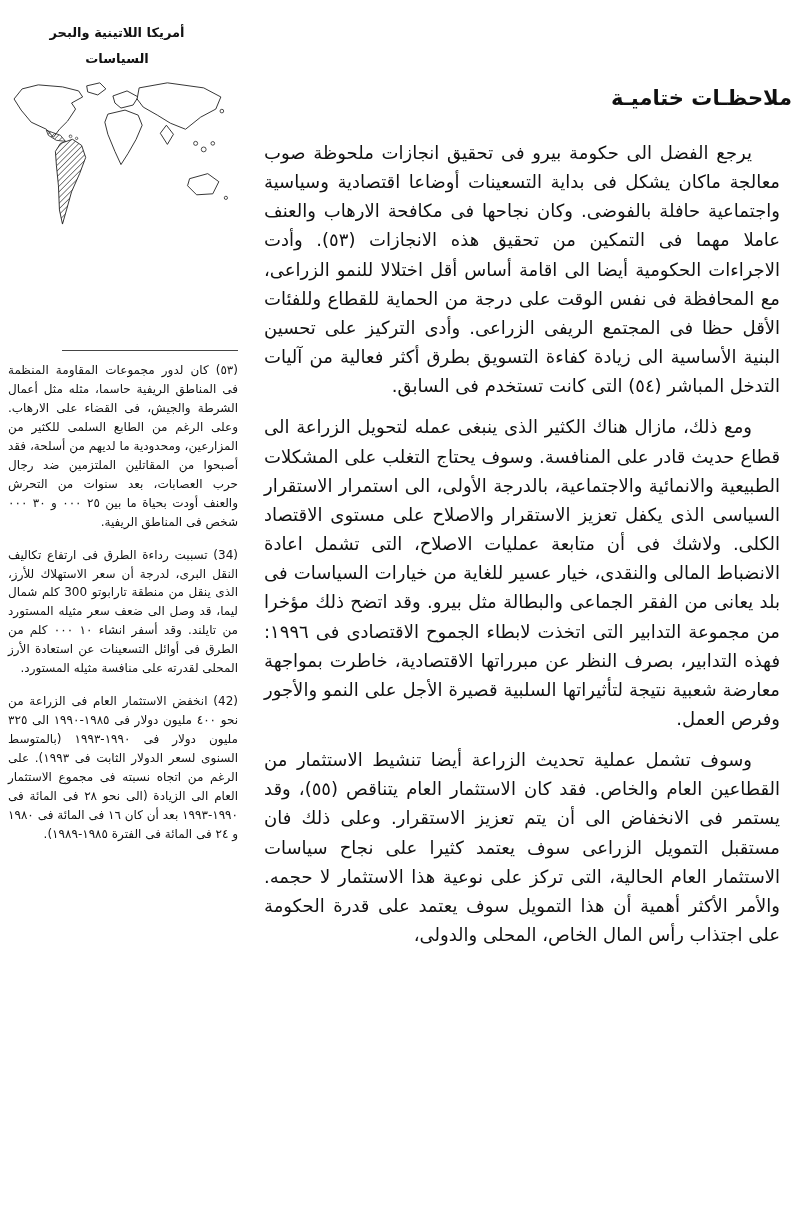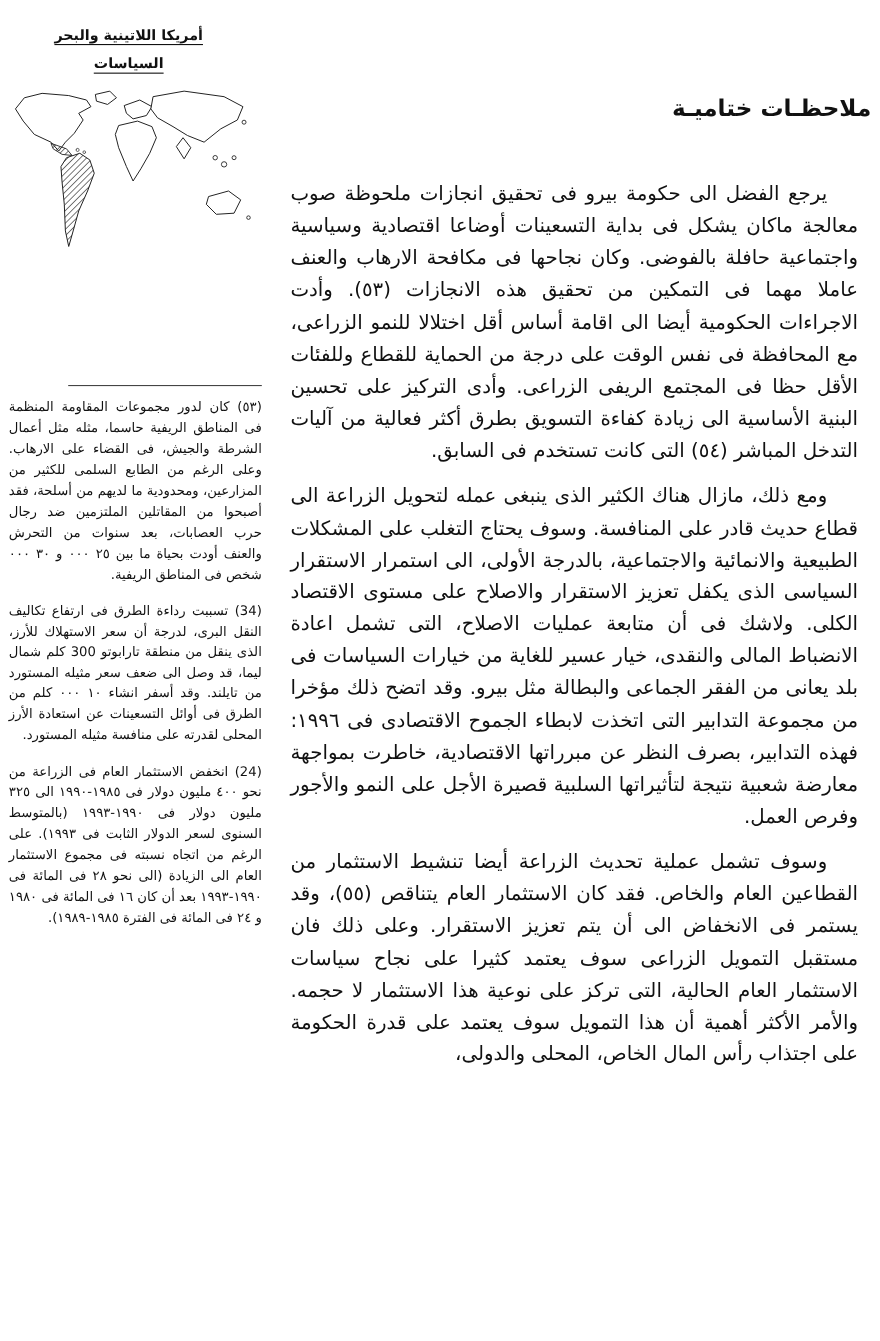--- a/index.html
+++ b/index.html
@@ -10,21 +10,21 @@
     color:#111;
   }
   .page { position:absolute; inset:0; direction:rtl; }
 
   
   .region-title {
     position:absolute; left:12px; top:20px; width:210px;
     text-align:center; font-weight:bold; font-size:13px; line-height:2.0;
   }
   .region-title .line {
-    display:block; text-decoration:underline; text-underline-offset:4px;
+    display:block; text-underline-offset:4px;
   }
 
   
   .map-wrap { position:absolute; left:8px; top:76px; width:230px; height:165px; }
   .map-wrap svg { width:100%; height:100%; }
 
   
   .footnotes {
     position:absolute; left:8px; top:350px; width:230px;
     font-size:12px; line-height:1.58; text-align:justify;
@@ -33,21 +33,21 @@
     border-top:1px solid #444; width:176px; margin:0 0 10px auto;
   }
   .footnote { margin-bottom:14px; }
   .footnote .marker { font-weight:normal; }
 
   
   .main {
     position:absolute; right:8px; top:86px; width:540px;
   }
   .main h1 {
-    font-size:21px; font-weight:bold; text-align:right; margin-bottom:52px;
+    font-size:21px; font-weight:bold; text-align:right; margin-bottom:28px;
     letter-spacing:0.5px;
   }
   .main p {
     font-size:18px; line-height:1.62; text-align:justify; text-indent:28px;
     margin:12px;
   }
 </style>
 </head>
 <body>
 
@@ -103,21 +103,21 @@
       <span class="marker">(٥٣)</span>
       <span>كان لدور مجموعات المقاومة المنظمة فى المناطق الريفية حاسما، مثله مثل أعمال الشرطة والجيش، فى القضاء على الارهاب. وعلى الرغم من الطابع السلمى للكثير من المزارعين، ومحدودية ما لديهم من أسلحة، فقد أصبحوا من المقاتلين الملتزمين ضد رجال حرب العصابات، بعد سنوات من التحرش والعنف أودت بحياة ما بين ٢٥ ٠٠٠ و ٣٠ ٠٠٠ شخص فى المناطق الريفية.</span>
     </p>
 
     <p class="footnote">
       <span class="marker">(34)</span>
       <span>تسببت رداءة الطرق فى ارتفاع تكاليف النقل البرى، لدرجة أن سعر الاستهلاك للأرز، الذى ينقل من منطقة تارابوتو 300 كلم شمال ليما، قد وصل الى ضعف سعر مثيله المستورد من تايلند. وقد أسفر انشاء ١٠ ٠٠٠ كلم من الطرق فى أوائل التسعينات عن استعادة الأرز المحلى لقدرته على منافسة مثيله المستورد.</span>
     </p>
 
     <p class="footnote">
-      <span class="marker">(24)</span>
+      <span class="marker">(42)</span>
       <span>انخفض الاستثمار العام فى الزراعة من نحو ٤٠٠ مليون دولار فى ١٩٨٥-١٩٩٠ الى ٣٢٥ مليون دولار فى ١٩٩٠-١٩٩٣ (بالمتوسط السنوى لسعر الدولار الثابت فى ١٩٩٣). على الرغم من اتجاه نسبته فى مجموع الاستثمار العام الى الزيادة (الى نحو ٢٨ فى المائة فى ١٩٩٠-١٩٩٣ بعد أن كان ١٦ فى المائة فى ١٩٨٠ و ٢٤ فى المائة فى الفترة ١٩٨٥-١٩٨٩).</span>
     </p>
   </div>
 
   <div class="main">
     <h1>ملاحظـات ختاميـة</h1>
     <p>يرجع الفضل الى حكومة بيرو فى تحقيق انجازات ملحوظة صوب معالجة ماكان يشكل فى بداية التسعينات أوضاعا اقتصادية وسياسية واجتماعية حافلة بالفوضى. وكان نجاحها فى مكافحة الارهاب والعنف عاملا مهما فى التمكين من تحقيق هذه الانجازات (٥٣). وأدت الاجراءات الحكومية أيضا الى اقامة أساس أقل اختلالا للنمو الزراعى، مع المحافظة فى نفس الوقت على درجة من الحماية للقطاع وللفئات الأقل حظا فى المجتمع الريفى الزراعى. وأدى التركيز على تحسين البنية الأساسية الى زيادة كفاءة التسويق بطرق أكثر فعالية من آليات التدخل المباشر (٥٤) التى كانت تستخدم فى السابق.</p>
     <p>ومع ذلك، مازال هناك الكثير الذى ينبغى عمله لتحويل الزراعة الى قطاع حديث قادر على المنافسة. وسوف يحتاج التغلب على المشكلات الطبيعية والانمائية والاجتماعية، بالدرجة الأولى، الى استمرار الاستقرار السياسى الذى يكفل تعزيز الاستقرار والاصلاح على مستوى الاقتصاد الكلى. ولاشك فى أن متابعة عمليات الاصلاح، التى تشمل اعادة الانضباط المالى والنقدى، خيار عسير للغاية من خيارات السياسات فى بلد يعانى من الفقر الجماعى والبطالة مثل بيرو. وقد اتضح ذلك مؤخرا من مجموعة التدابير التى اتخذت لابطاء الجموح الاقتصادى فى ١٩٩٦: فهذه التدابير، بصرف النظر عن مبرراتها الاقتصادية، خاطرت بمواجهة معارضة شعبية نتيجة لتأثيراتها السلبية قصيرة الأجل على النمو والأجور وفرص العمل.</p>
     <p>وسوف تشمل عملية تحديث الزراعة أيضا تنشيط الاستثمار من القطاعين العام والخاص. فقد كان الاستثمار العام يتناقص (٥٥)، وقد يستمر فى الانخفاض الى أن يتم تعزيز الاستقرار. وعلى ذلك فان مستقبل التمويل الزراعى سوف يعتمد كثيرا على نجاح سياسات الاستثمار العام الحالية، التى تركز على نوعية هذا الاستثمار لا حجمه. والأمر الأكثر أهمية أن هذا التمويل سوف يعتمد على قدرة الحكومة على اجتذاب رأس المال الخاص، المحلى والدولى،</p>
   </div>

